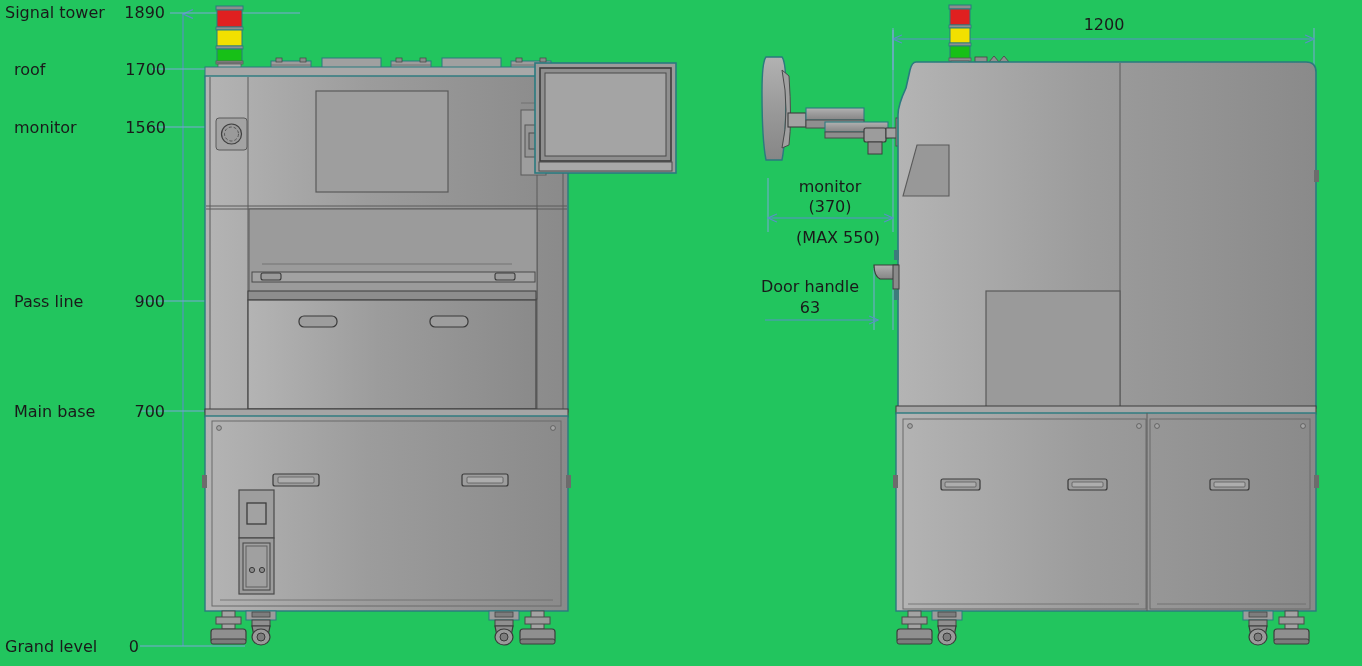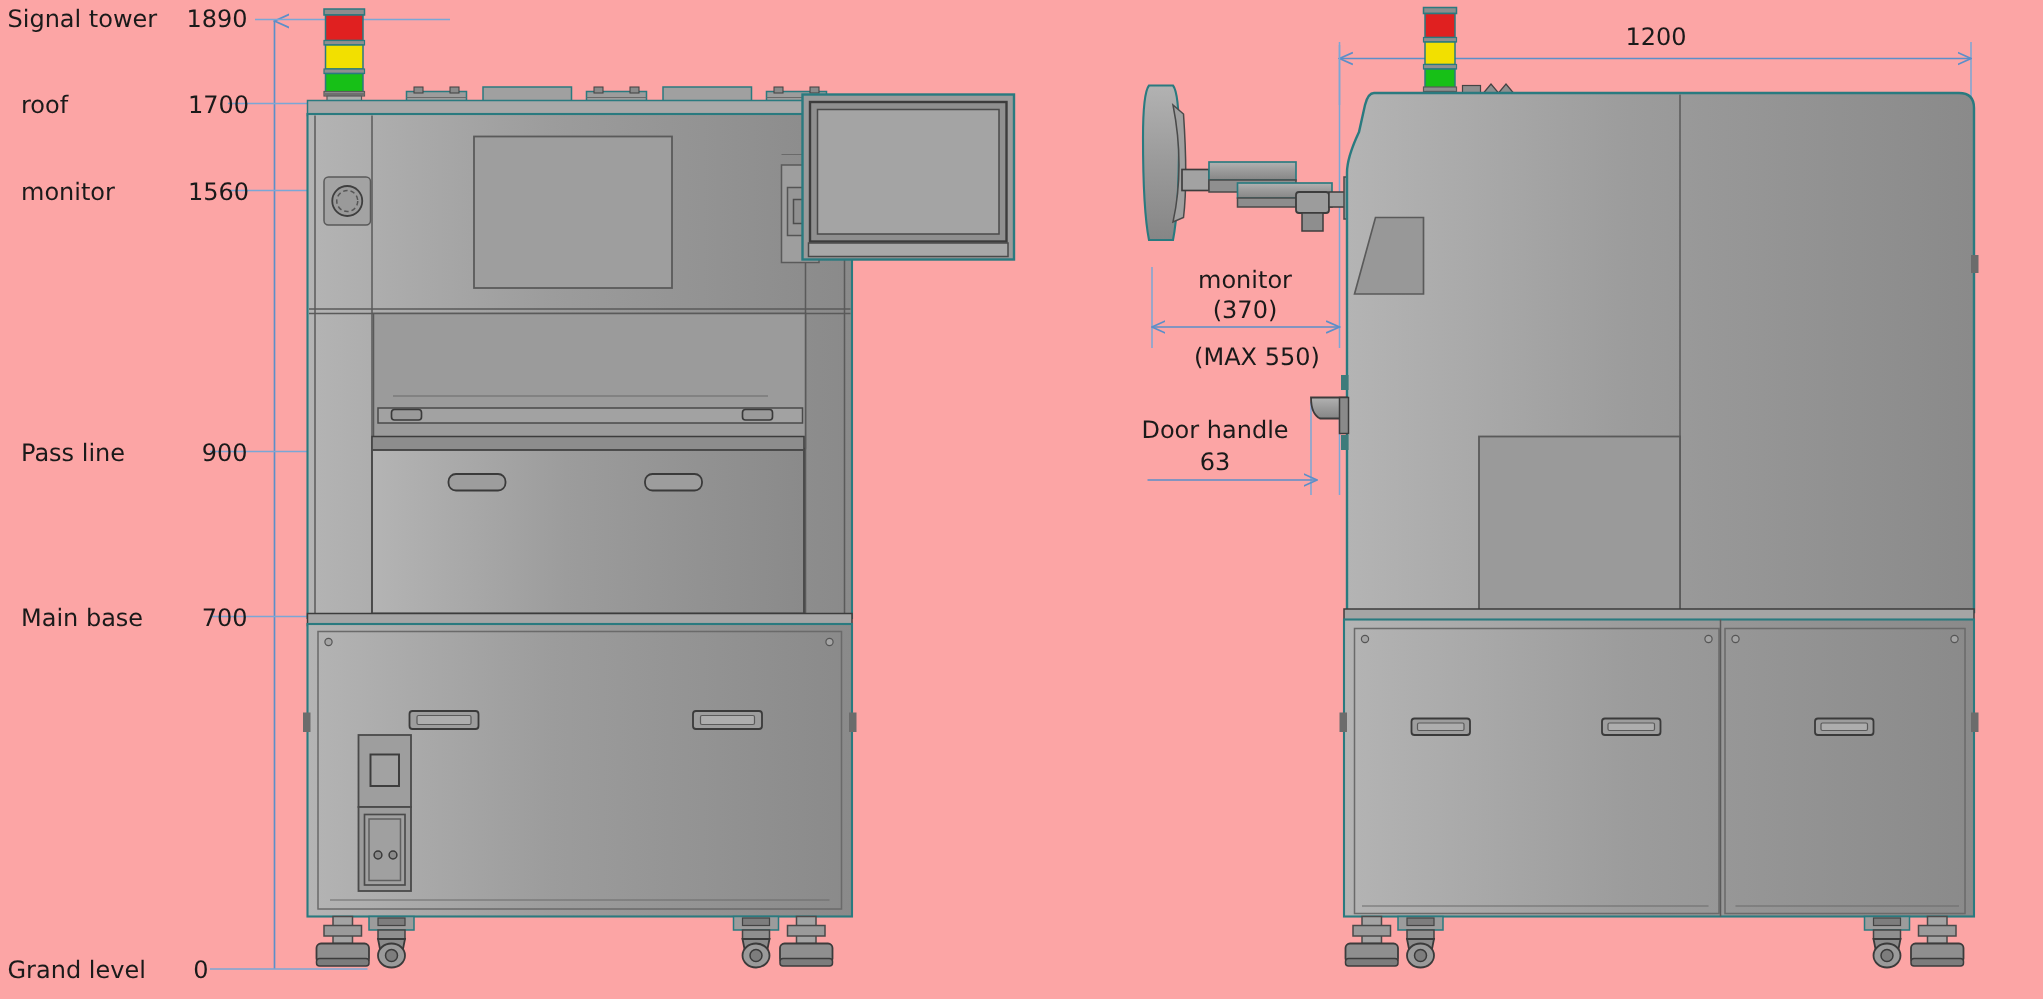--- a/index.html
+++ b/index.html
@@ -1,18 +1,18 @@
 <!DOCTYPE html>
 <html><head>
 <meta charset="utf-8">
 <style>
   html,body{margin:0;padding:0;background:#ffffff;}
   body{width:1362px;height:666px;overflow:hidden;
        font-family:"DejaVu Sans","Liberation Sans",sans-serif;}
-  #stage{position:relative;width:1362px;height:666px;background:#fca5a5;}
+  #stage{position:relative;width:1362px;height:666px;background:#22c55e;}
   svg#drawing{position:absolute;left:0;top:0;}
   .lbl{font-family:"DejaVu Sans","Liberation Sans",sans-serif;font-size:16px;fill:#1a1a1a;}
   .lbl-end{text-anchor:end;}
   .lbl-mid{text-anchor:middle;}
   .dim{stroke:#5b8fc9;stroke-width:1.1;fill:none;}
   .dimthin{stroke:#7aa7d6;stroke-width:1;fill:none;}
   .outline{fill:none;stroke:#5a5a5a;stroke-width:1;}
   .outline-thin{fill:none;stroke:#6a6a6a;stroke-width:0.8;}
   .hndl{fill:#9d9d9d;stroke:#3a3a3a;stroke-width:1.2;}
 </style>

